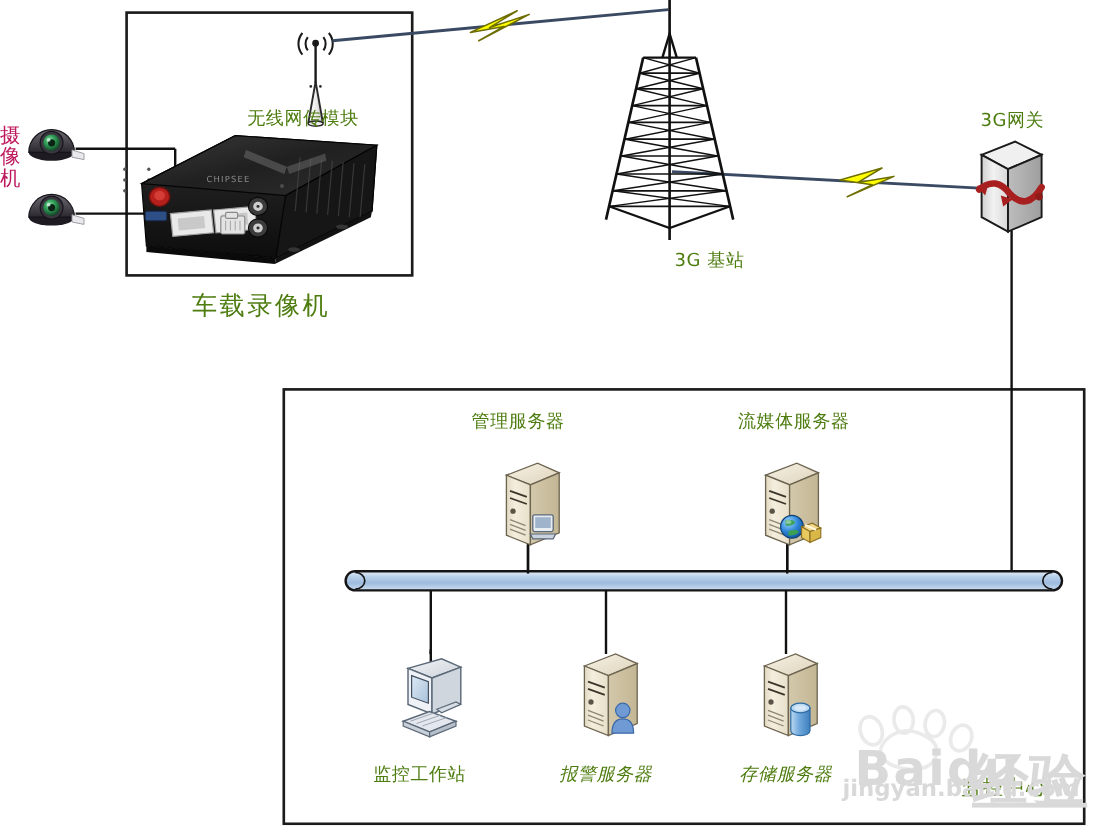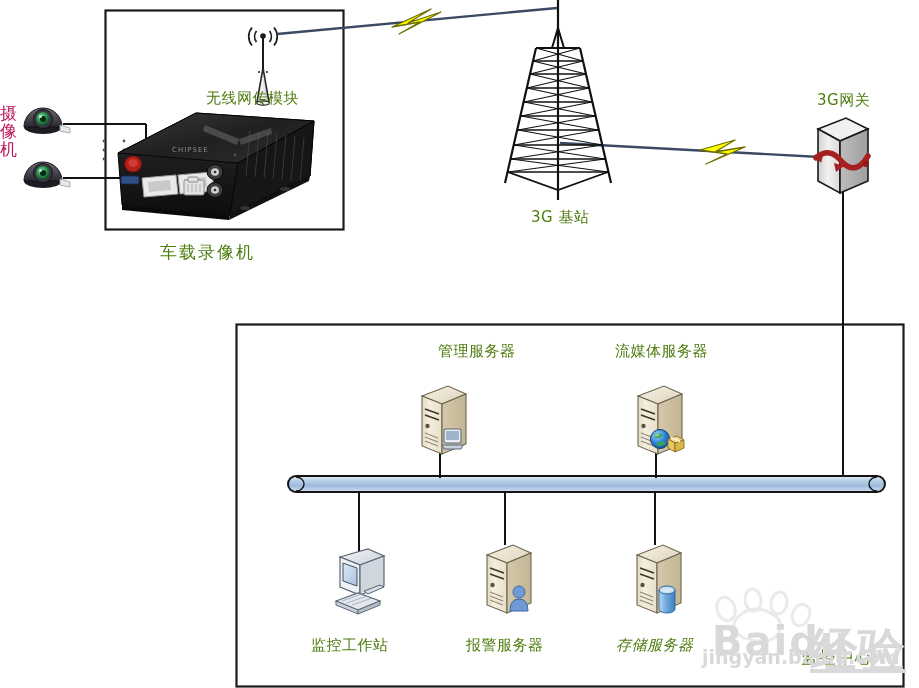--- a/index.html
+++ b/index.html
@@ -18,21 +18,21 @@
   svg.layer { width: 919px; height: 688px; }
 
   .lbl {
     position: absolute;
     font-size: 15px;
     line-height: 1.15;
     color: #4d7c0f;
     white-space: nowrap;
     letter-spacing: 0.5px;
   }
-  .lbl-big { font-size: 17px; letter-spacing: 2px; }
+  .lbl-big { font-size: 21px; letter-spacing: 2px; }
   .lbl-mid { font-size: 17px; letter-spacing: 1px; }
   .lbl-vert {
     position: absolute;
     font-size: 17px;
     line-height: 1.05;
     width: 18px;
     text-align: left;
     color: #be185d;
   }
   .wm {
@@ -423,31 +423,31 @@
   </svg>
 
   <div class="lbl-vert" style="left:0px; top:105px;">
     <span>摄像机</span>
   </div>
 
   <div class="lbl" style="left:206px; top:90px;">无线网传模块</div>
 
   <div class="lbl lbl-big" style="left:160px; top:243px;">车载录像机</div>
 
-  <div class="lbl" style="left:531px; top:209px;">3G 基站</div>
+  <div class="lbl" style="left:562px; top:209px;">3G 基站</div>
 
   <div class="lbl" style="left:817px; top:92px;">3G网关</div>
 
-  <div class="lbl" style="left:393px; top:343px;margin-left:45px;">管理服务器</div>
+  <div class="lbl" style="left:393px; top:343px;">管理服务器</div>
 
   <div class="lbl" style="left:615px; top:343px;text-align:right;">流媒体服务器</div>
 
   <div class="lbl" style="left:311px; top:637px;">监控工作站</div>
 
-  <div class="lbl" style="left:466px; top:637px;">报警服务器</div>
+  <div class="lbl" style="left:466px; top:637px;font-style:italic;">报警服务器</div>
 
   <div class="lbl" style="left:616px; top:637px;font-style:italic;">存储服务器</div>
 
   <div class="lbl lbl-mid" style="left:789px; top:648px;margin-left:12px;">监控中心</div>
 
   <div class="wm" style="left:712px; top:618px; font-size:40px; letter-spacing:2px;">Baidu</div>
   <div class="wm" style="left:810px; top:619px; font-size:47px; letter-spacing:1px;text-decoration:underline;">经验</div>
   <div class="wm" style="left:702px; top:646px; font-size:19px; letter-spacing:0px;">jingyan.baidu.com</div>
 
 </div>

